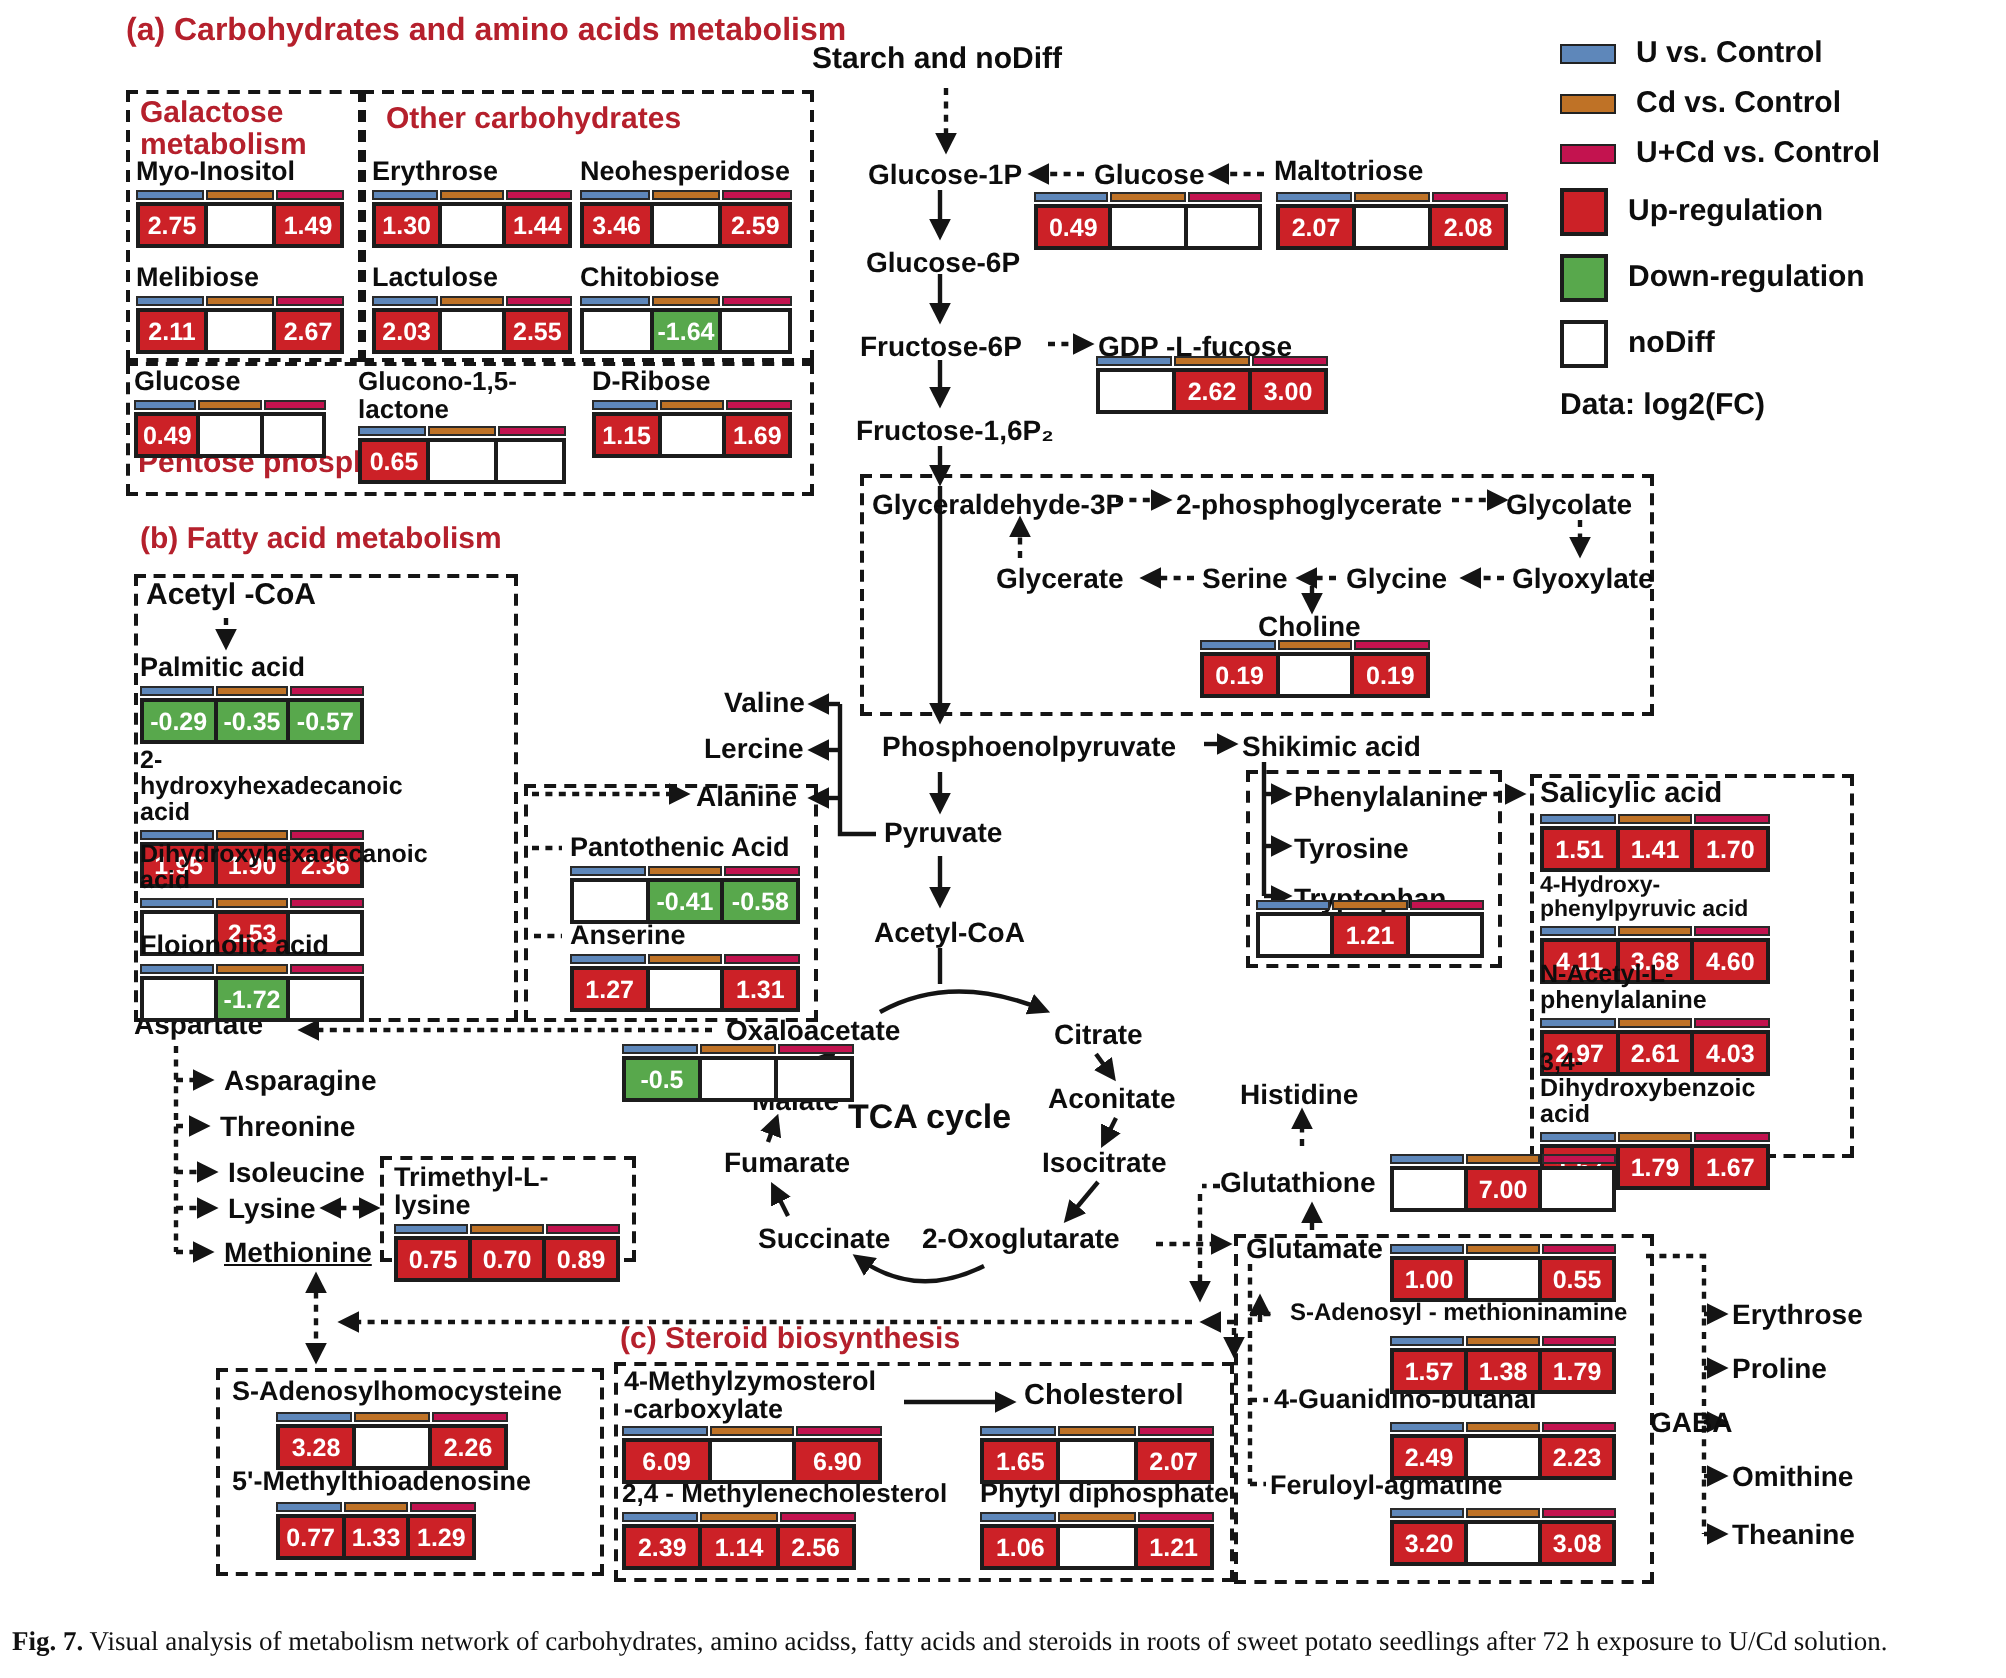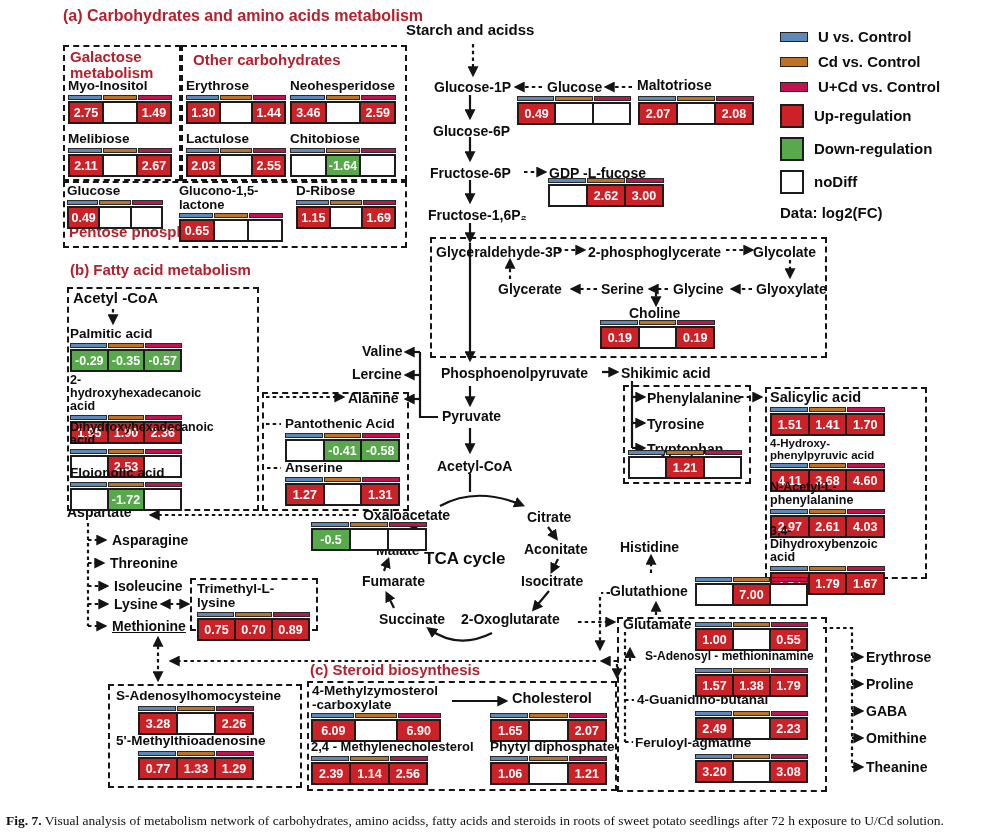--- a/index.html
+++ b/index.html
@@ -19,21 +19,21 @@
   .strip{display:flex;gap:1px;height:5px;}
   .strip span{flex:1;border:1px solid #2a2a2a;}
   .cells{display:flex;margin-top:1px;}
   .cell{flex:1;height:19px;border:2px solid #1c1c1c;margin-left:-2px;
         display:flex;align-items:center;justify-content:center;
         font-weight:700;font-size:12.5px;color:#fff;background:#fff;}
   .cell:first-child{margin-left:0;}
   .cell.up{background:#cc2127;}
   .cell.down{background:#58a84c;}
   .cell.no{background:#fff;color:#fff;}
-  #legend{position:absolute;left:780px;top:24px;z-index:2;width:220px;}
+  #legend{position:absolute;left:780px;top:14px;z-index:2;width:220px;}
   .lrow{height:25px;display:flex;align-items:center;}
   .lrow2{height:33px;display:flex;align-items:center;}
   .lbar{width:26px;height:8px;border:1px solid #222;display:inline-block;}
   .lsq{width:20px;height:20px;border:2px solid #1c1c1c;display:inline-block;}
   .ltext{margin-left:10px;font-weight:700;font-size:15px;color:#0d0d0d;white-space:nowrap;}
   .lnote{margin-top:6px;font-weight:700;font-size:15px;color:#0d0d0d;}
   #caption{position:absolute;left:6px;top:796px;width:988px;z-index:2;
            font-family:"Liberation Serif","DejaVu Serif",serif;font-size:13.5px;
            line-height:1.65;color:#111;}
 </style>
@@ -168,21 +168,21 @@
       </div>
       <div class="lrow2">
         <span class="lsq" style="background:#ffffff"></span>
         <span class="ltext">noDiff</span>
       </div>
       <div class="lnote">Data: log2(FC)</div>
     </div>
 
   <p id="caption"><b>Fig. 7.</b> <span>Visual analysis of metabolism network of carbohydrates, amino acidss, fatty acids and steroids in roots of sweet potato seedlings after 72 h exposure to U/Cd solution.</span></p>
 <div class="lbl red" style="left: 63px; top: 8px; font-size: 16px;">(a) Carbohydrates and amino acids metabolism</div>
-    <div class="lbl" style="left: 406px; top: 22px; font-size: 15px;">Starch and  acidss</div>
+    <div class="lbl" style="left: 406px; top: 22px; font-size: 15px;">Starch and  noDiff</div>
     <div class="lbl red" style="left: 70px; top: 49px; font-size: 15px;">Galactose
 metabolism</div>
     <div class="lbl red" style="left: 193px; top: 52px; font-size: 15px;">Other carbohydrates</div>
     <div class="lbl" style="left: 434px; top: 80px;">Glucose-1P</div>
     <div class="lbl" style="left: 547px; top: 80px;">Glucose</div>
     <div class="lbl" style="left: 637px; top: 78px;">Maltotriose</div>
     <div class="lbl" style="left: 433px; top: 124px;">Glucose-6P</div>
     <div class="lbl" style="left: 430px; top: 166px;">Fructose-6P</div>
     <div class="lbl" style="left: 549px; top: 166px;">GDP -L-fucose</div>
     <div class="lbl" style="left: 428px; top: 208px;">Fructose-1,6P₂</div>
@@ -231,21 +231,21 @@
     <div class="lbl" style="left: 312px; top: 684px; font-size: 13.5px;">4-Methylzymosterol
 -carboxylate</div>
     <div class="lbl" style="left: 512px; top: 691px; font-size: 14.5px;">Cholesterol</div>
     <div class="lbl" style="left: 311px; top: 740px; font-size: 13px;">2,4 - Methylenecholesterol</div>
     <div class="lbl" style="left: 490px; top: 740px; font-size: 13.5px;">Phytyl diphosphate</div>
     <div class="lbl" style="left: 645px; top: 650px; font-size: 12px;">S-Adenosyl - methioninamine</div>
     <div class="lbl" style="left: 637px; top: 693px; font-size: 13.5px;">4-Guanidino-butanal</div>
     <div class="lbl" style="left: 635px; top: 736px; font-size: 13.5px;">Feruloyl-agmatine</div>
     <div class="lbl" style="left: 866px; top: 650px;">Erythrose</div>
     <div class="lbl" style="left: 866px; top: 677px;">Proline</div>
-    <div class="lbl" style="left: 866px; top: 704px;">GABA</div>
+    <div class="lbl" style="left: 825px; top: 704px;">GABA</div>
     <div class="lbl" style="left: 866px; top: 731px;">Omithine</div>
     <div class="lbl" style="left: 866px; top: 760px;">Theanine</div>
     <div class="tile" style="left: 68px; top: 79px; width: 104px;">
       <div class="tlabel">Myo-Inositol</div>
       <div class="strip">
         <span style="background: rgb(94, 135, 186);"></span>
         <span style="background: rgb(191, 114, 38);"></span>
         <span style="background: rgb(195, 19, 79);"></span>
       </div>
       <div class="cells">
@@ -638,21 +638,21 @@
         <span style="background: rgb(94, 135, 186);"></span>
         <span style="background: rgb(191, 114, 38);"></span>
         <span style="background: rgb(195, 19, 79);"></span>
       </div>
       <div class="cells">
         <span class="cell up">3.28</span>
         <span class="cell no"></span>
         <span class="cell up">2.26</span>
       </div>
     </div>
-    <div class="tile" style="left: 138px; top: 751px; width: 116px;">
+    <div class="tile" style="left: 138px; top: 751px; width: 100px;">
       <div class="strip">
         <span style="background: rgb(94, 135, 186);"></span>
         <span style="background: rgb(191, 114, 38);"></span>
         <span style="background: rgb(195, 19, 79);"></span>
       </div>
       <div class="cells">
         <span class="cell up">0.77</span>
         <span class="cell up">1.33</span>
         <span class="cell up">1.29</span>
       </div>

